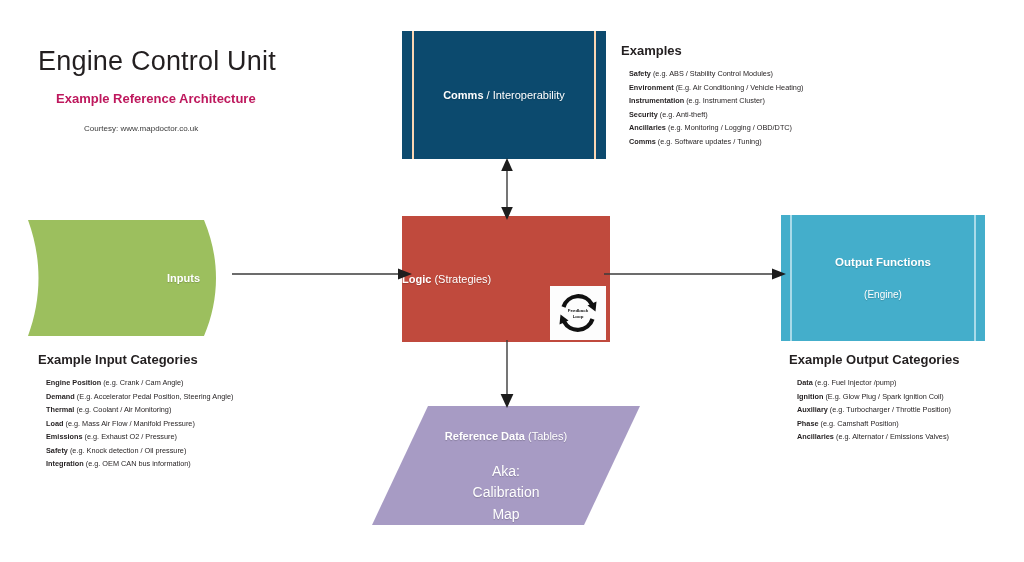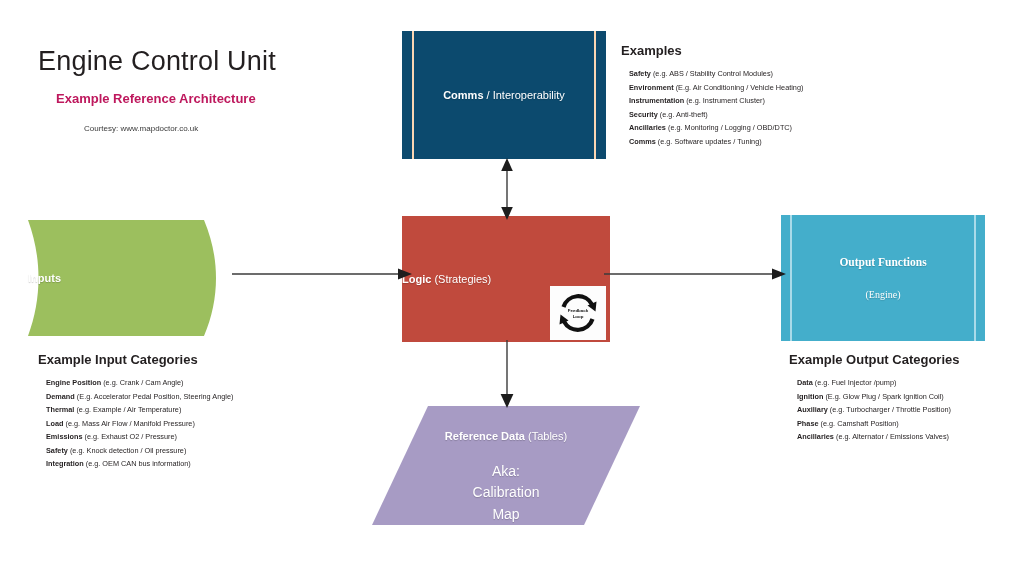--- a/index.html
+++ b/index.html
@@ -101,21 +101,21 @@
     color: #111111;
     pointer-events: none;
   }
 
   
   #output-box {
     position: absolute;
     left: 781px; top: 215px;
     width: 204px; height: 126px;
     background: #44AECB;
-    display: flex; align-items: center; justify-content: center; font-family: Liberation Serif, serif;
+    display: flex; align-items: center; justify-content: center;
   }
   #output-box .rule {
     position: absolute; top: 0; bottom: 0; width: 2px;
     background: #a9dbe9;
   }
   #output-box .rule.l { left: 9px; }
   #output-box .rule.r { right: 9px; }
   #output-box .shape-label { font-size: 11.5px; }
   #output-box .sub-line { margin-top: 16px; }
 
@@ -123,21 +123,21 @@
   #inputs-shape {
     position: absolute;
     left: 28px; top: 218px;
     width: 212px; height: 120px;
   }
   #inputs-shape svg { display: block; width: 100%; height: 100%; }
   #inputs-label {
     position: absolute;
     left: 0; right: 40px; top: 50%;
     transform: translateY(-50%);
-    text-align: left;
+    text-align: right;
   }
 
   
   #refdata-shape {
     position: absolute;
     left: 372px; top: 406px;
     width: 268px; height: 119px;
   }
   #refdata-shape svg { display: block; width: 100%; height: 100%; }
   #refdata-label {
@@ -273,21 +273,21 @@
       <li><span class="k">Comms</span> <span class="v">(e.g. Software updates / Tuning)</span></li>
     </ul>
   </div>
 
   <div id="input-note" class="note">
     <div class="note-title">Example Input Categories</div>
     <div class="gap"></div>
     <ul>
       <li><span class="k">Engine Position</span> <span class="v">(e.g. Crank / Cam Angle)</span></li>
       <li><span class="k">Demand</span> <span class="v">(E.g. Accelerator Pedal Position, Steering Angle)</span></li>
-      <li><span class="k">Thermal</span> <span class="v">(e.g. Example / Air Temperature)</span></li>
+      <li><span class="k">Thermal</span> <span class="v">(e.g. Coolant / Air Monitoring)</span></li>
       <li><span class="k">Load</span> <span class="v">(e.g. Mass Air Flow / Manifold Pressure)</span></li>
       <li><span class="k">Emissions</span> <span class="v">(e.g. Exhaust O2 / Pressure)</span></li>
       <li><span class="k">Safety</span> <span class="v">(e.g. Knock detection / Oil pressure)</span></li>
       <li><span class="k">Integration</span> <span class="v">(e.g. OEM CAN bus information)</span></li>
     </ul>
   </div>
 
   <div id="output-note" class="note">
     <div class="note-title">Example Output Categories</div>
     <div class="gap"></div>

